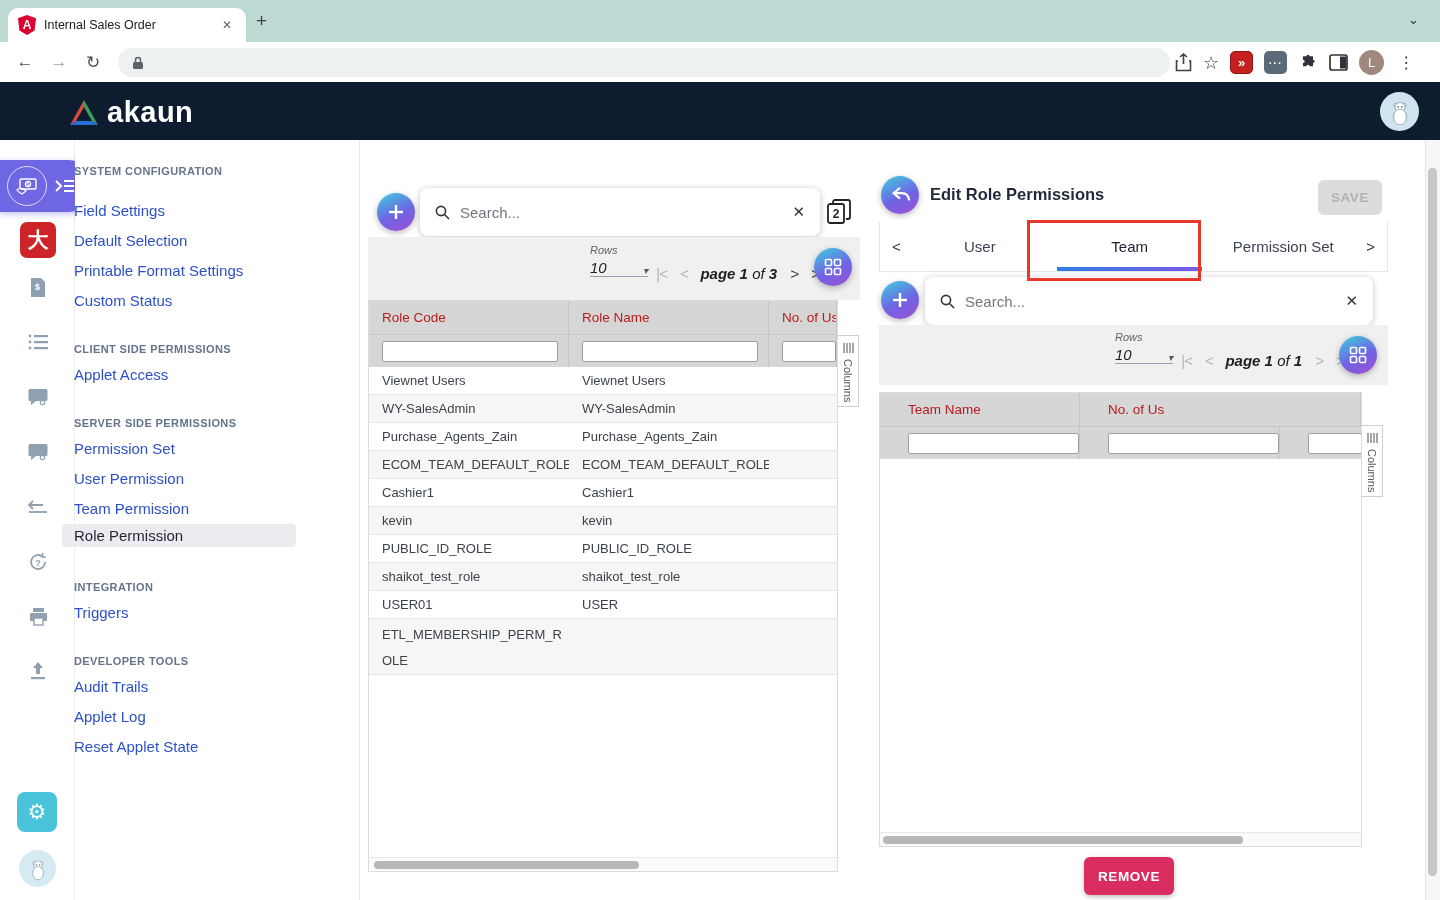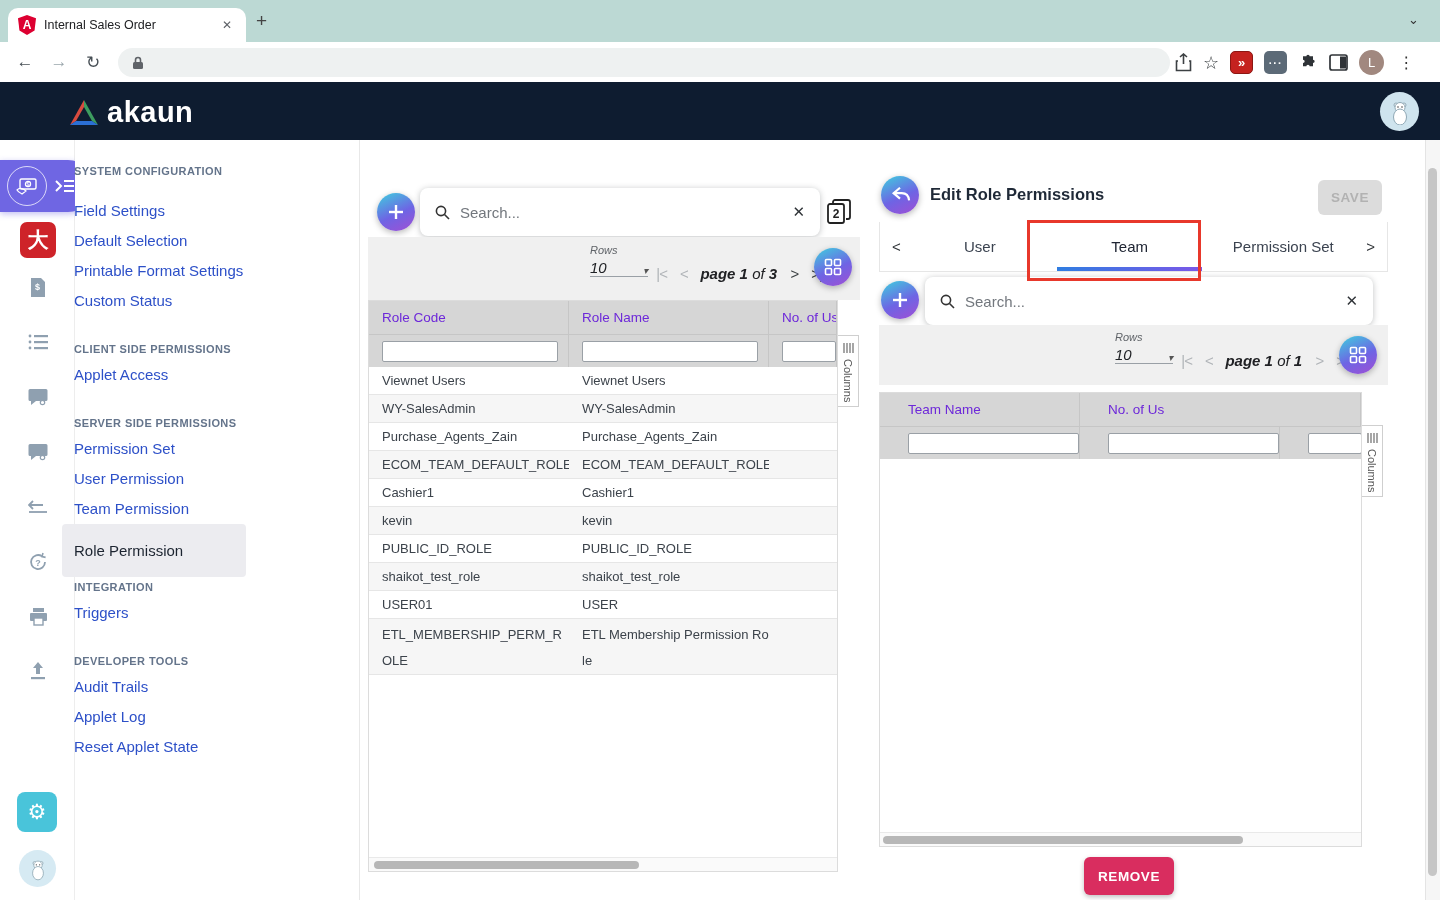--- a/index.html
+++ b/index.html
@@ -54,21 +54,21 @@
   .rail-ic { left:25px; width:25px; height:25px; color:#8fa0b0; display:flex; align-items:center; justify-content:center; cursor:pointer; }
   .rail-gear { left:17px; top:792px; width:40px; height:40px; background:#49c4da; border-radius:8px; color:#fff;
                font-size:21px; display:flex; align-items:center; justify-content:center; cursor:pointer; }
   .rail-bear { left:19px; top:850px; width:37px; height:37px; border-radius:50%; background:#d6eaf3;
                display:flex; align-items:center; justify-content:center; cursor:pointer; }
 
   
   .sidenav { left:75px; top:140px; width:285px; height:760px; background:#fff; border-right:1px solid #e8e8e8; }
   .sec-label { position:absolute; left:74px; font-size:11px; font-weight:bold; letter-spacing:.4px; color:#64748b; }
   .nav-link { position:absolute; left:74px; font-size:15px; color:#2d50c8; cursor:pointer; }
-  .nav-active { position:absolute; left:62px; width:184px; padding:18px 12px; background:#ececf0; border-radius:4px;
+  .nav-active { position:absolute; left:62px; width:234px; padding:3px 12px; background:#ececf0; border-radius:4px;
                 font-size:15px; color:#1c2430; font-weight:500; cursor:pointer; }
 
   
   .grad-btn { border-radius:50%; width:38px; height:38px; color:#fff;
               background:linear-gradient(155deg,#3ed0de 0%,#6e64e4 55%,#a04fd4 100%);
               display:flex; align-items:center; justify-content:center; box-shadow:0 2px 6px rgba(0,0,0,.28); cursor:pointer; }
   .search-card { background:#fff; border-radius:8px; box-shadow:0 1px 6px rgba(60,64,67,.32);
                  display:flex; align-items:center; padding:0 15px; gap:10px; }
   .search-card input { border:none; outline:none; flex:1; font-size:15px; color:#333; font-family:inherit; background:transparent; }
   .search-card input::placeholder { color:#72777d; }
@@ -81,21 +81,21 @@
   .pager { display:flex; align-items:center; gap:13px; font-size:15px; color:#202124; }
   .pager .arrow { cursor:pointer; color:#3c4043; letter-spacing:-1px; }
   .pager .arrow.dim { color:#b0b4b8; }
   .pager .pword { font-weight:600; }
   .pager b { font-weight:700; }
 
   .dtable { border:1px solid #dcdcdc; background:#fff; overflow:hidden; }
   .thead,.tfilter { display:flex; background:#d6d6d6; }
   .thead { height:33px; align-items:center; }
   .tfilter { height:33px; align-items:center; border-top:1px solid #c6c6c6; }
-  .hcell { font-size:13.5px; color:#6d28d9; padding-left:13px; border-right:1px solid rgba(0,0,0,.07);
+  .hcell { font-size:13.5px; color:#b91c1c; padding-left:13px; border-right:1px solid rgba(0,0,0,.07);
            white-space:nowrap; overflow:hidden; height:100%; display:flex; align-items:center; }
   .fcell { padding-left:13px; border-right:1px solid rgba(0,0,0,.07); height:100%; display:flex; align-items:center; }
   .fcell input { width:176px; height:21px; border:1px solid #9aa0a6; border-radius:2px; background:#fff; outline:none; padding:0 4px; font-size:12px; }
   .trow { display:flex; border-bottom:1px solid #e6e6e6; align-items:center; }
   .trow.alt { background:#f6f6f6; }
   .tcell { font-size:13px; color:#3c434b; padding-left:13px; overflow:hidden; }
   .c1 { width:200px; flex:none; } .c2 { width:200px; flex:none; } .c3 { flex:1; }
   .cols-tab { background:#fff; border:1px solid #cfcfcf; border-left:none; display:flex; flex-direction:column;
               align-items:center; padding-top:7px; gap:6px; cursor:pointer; }
   .cols-txt { writing-mode:vertical-rl; font-size:11px; color:#555; }
@@ -395,21 +395,20 @@
       <div class="tcell c2">shaikot_test_role</div>
       <div class="tcell c3"></div>
     </div>
   <div class="trow" style="height:28px">
       <div class="tcell c1">USER01</div>
       <div class="tcell c2">USER</div>
       <div class="tcell c3"></div>
     </div>
   <div class="trow alt" style="height:56px;align-items:flex-start">
     <div class="tcell c1" style="word-break:break-all;line-height:26px;padding-top:3px">ETL_MEMBERSHIP_PERM_ROLE</div>
-    <div class="tcell c2" style="word-break:break-all;line-height:26px;padding-top:3px">ETL Membership Permission Role</div>
     <div class="tcell c3"></div>
   </div>
   <div class="hscroll" style="position:absolute;left:0;bottom:0;width:100%;height:14px">
     <div class="hthumb" style="left:5px;width:265px"></div>
   </div>
 </div>
 <div class="abs cols-tab" style="left:838px;top:335px;width:21px;height:72px">
   <svg width="11" height="10" viewBox="0 0 11 10">
     <line x1="1" y1="0" x2="1" y2="10" stroke="#777" stroke-width="1.3"></line>
       <line x1="4" y1="0" x2="4" y2="10" stroke="#777" stroke-width="1.3"></line>

